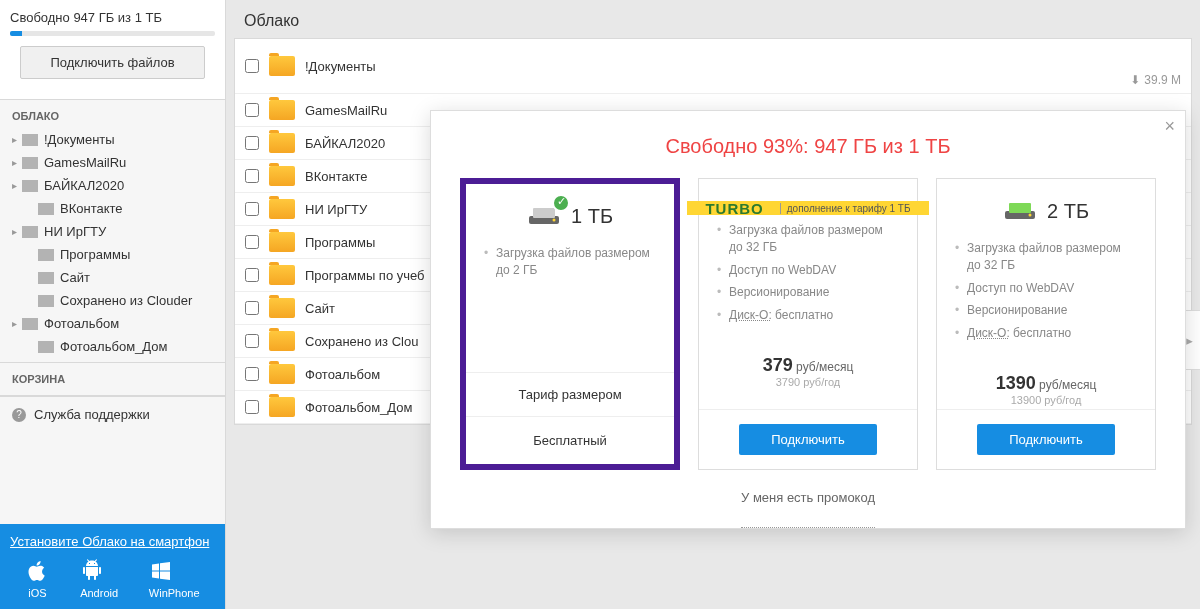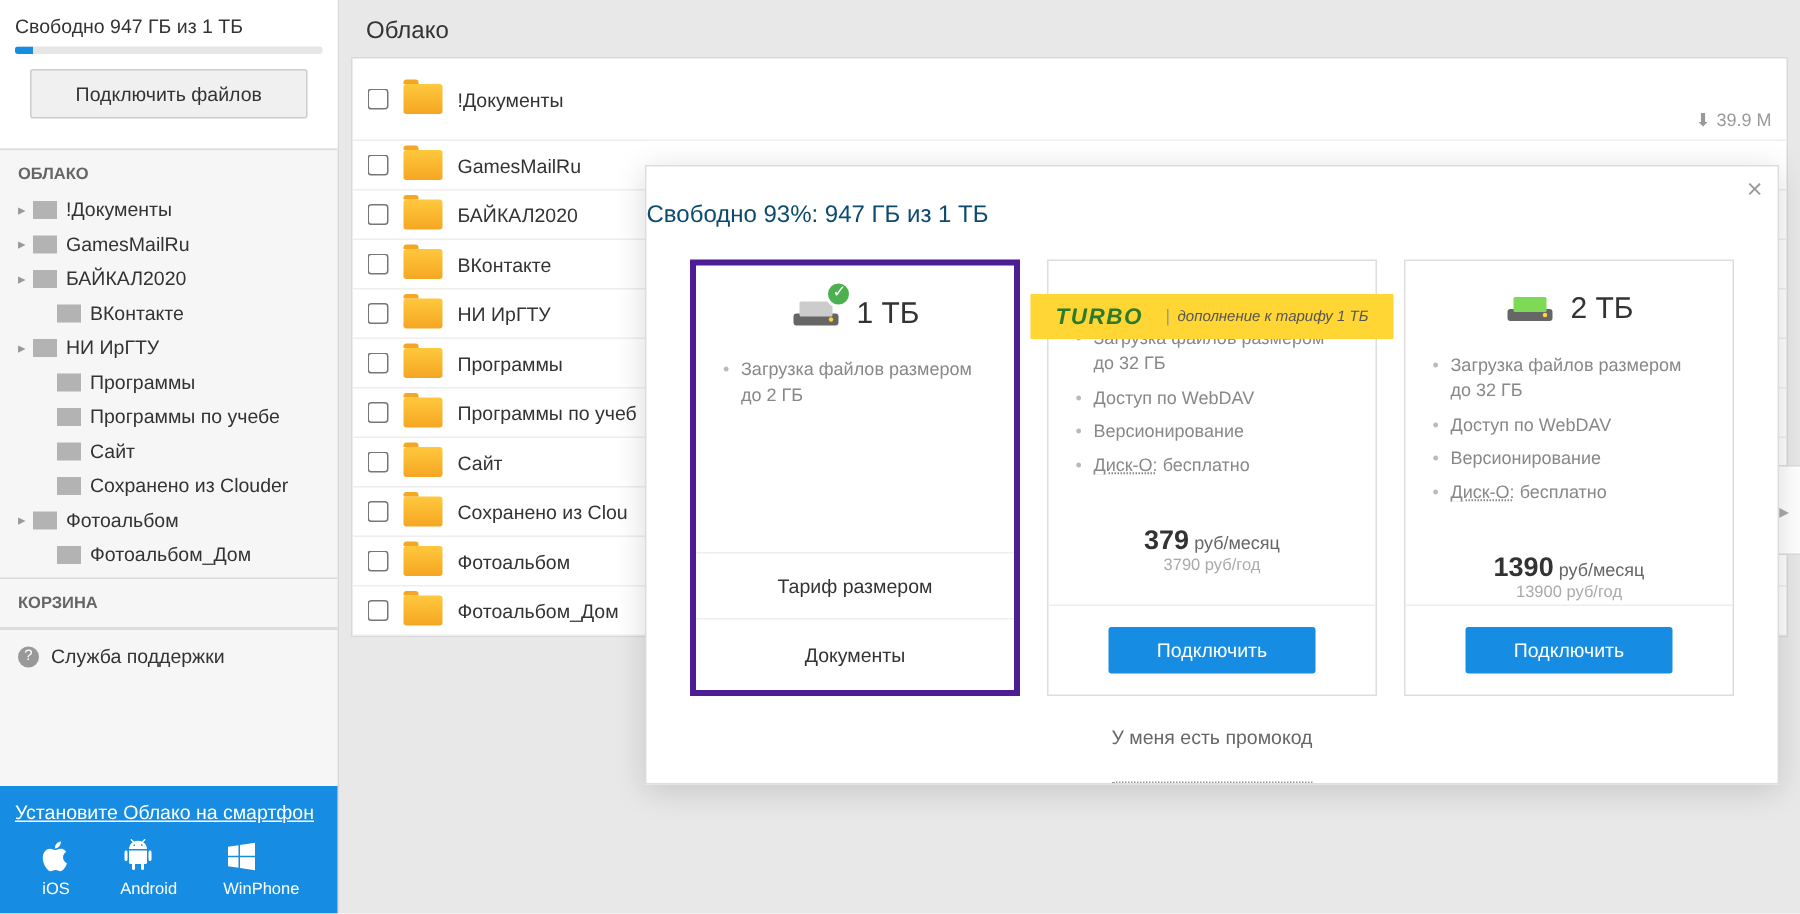--- a/index.html
+++ b/index.html
@@ -30,30 +30,30 @@
 .file-list { background: #fff; border: 1px solid #d9d9d9; margin: 0 8px; }
 .file-row { display: flex; align-items: center; padding: 6px 10px; border-bottom: 1px solid #eee; font-size: 13px; }
 .chk { width: 14px; height: 14px; margin-right: 10px; }
 .folder-ic2 { width: 26px; height: 20px; background: linear-gradient(#ffc83d, #f5a623); border-radius: 2px; margin-right: 10px; position: relative; }
 .folder-ic2:before { content: ''; position: absolute; top: -3px; left: 0; width: 10px; height: 3px; background: #f5a623; border-radius: 2px 2px 0 0; }
 .file-name { flex: 1; }
 .file-meta { color: #999; font-size: 12px; margin-top: 28px; }
 .dl-ic { color: #999; margin-right: 4px; }
 .modal { position: absolute; top: 110px; left: 430px; width: 756px; background: #fff; box-shadow: 0 4px 20px rgba(0,0,0,0.15); border: 1px solid #ddd; }
 .modal-close { position: absolute; top: 5px; right: 10px; font-size: 18px; color: #999; cursor: pointer; background: none; border: none; }
-.modal-title { text-align: left; font-size: 16px; color: #0c4a6e; padding: 24px 0 20px; font-weight: normal; }
+.modal-title { text-align: center; font-size: 20px; color: #ef4444; padding: 24px 0 20px; font-weight: normal; }
 .plans { display: flex; justify-content: center; gap: 18px; padding: 0 24px; }
 .plan { width: 220px; border: 1px solid #ddd; position: relative; display: flex; flex-direction: column; }
-.plan.active { border: 4px solid #4c1d95; justify-content: space-between; }
+.plan.active { border: 6px solid #4c1d95; justify-content: space-between; }
 .plan-head { display: flex; align-items: center; justify-content: center; gap: 10px; padding: 20px 0 14px; position: relative; }
 .plan-ic { width: 34px; height: 24px; }
 .plan-size { font-size: 20px; color: #333; }
 .check-badge { position: absolute; top: 10px; left: 86px; width: 18px; height: 18px; border-radius: 50%; background: #4CAF50; border: 2px solid #fff; }
 .check-badge:after { content: '✓'; color: #fff; font-size: 11px; position: absolute; top: -1px; left: 3px; }
-.turbo-badge { position: absolute; top: 22px; left: -12px; right: -12px; height: 30px; background: #ffd633; display: flex; align-items: center; justify-content: center; gap: 16px; font-size: 14px; z-index: 2; font-style: italic; }
+.turbo-badge { position: absolute; top: 22px; left: -12px; right: -12px; height: 14px; background: #ffd633; display: flex; align-items: center; justify-content: center; gap: 16px; font-size: 14px; z-index: 2; }
 .turbo-t { font-weight: bold; color: #2d7a2d; letter-spacing: 1px; font-size: 15px; }
 .turbo-sub { font-size: 10px; color: #555; line-height: 1.1; border-left: 1px solid #999; padding-left: 6px; }
 .plan-features { list-style: none; padding: 0 18px 16px; min-height: 130px; }
 .plan-features li { font-size: 12px; color: #888; padding: 3px 0 3px 12px; position: relative; line-height: 1.4; }
 .plan-features li:before { content: '•'; position: absolute; left: 0; color: #bbb; }
 .plan-features .dash { text-decoration: underline dotted; }
 .plan-turbo .plan-features { margin-top: 40px; }
 .plan-price { text-align: center; padding: 6px 0 2px; }
 .price-main { font-size: 18px; }
 .price-main b { font-weight: bold; }
@@ -109,25 +109,20 @@
             <span>НИ ИрГТУ</span>
           </div>
           <div class="nav-item indent">
             <span class="chevron"></span>
             <span class="folder-ic folder-gray"></span>
             <span>Программы</span>
           </div>
           <div class="nav-item indent">
             <span class="chevron"></span>
             <span class="folder-ic folder-gray"></span>
-            <span>Программы по учебе</span>
-          </div>
-          <div class="nav-item indent">
-            <span class="chevron"></span>
-            <span class="folder-ic folder-gray"></span>
             <span>Сайт</span>
           </div>
           <div class="nav-item indent">
             <span class="chevron"></span>
             <span class="folder-ic folder-gray"></span>
             <span>Сохранено из Clouder</span>
           </div>
           <div class="nav-item">
             <span class="chevron">▸</span>
             <span class="folder-ic folder-gray"></span>
@@ -257,21 +252,21 @@
           </svg>
         <span class="plan-size">1 ТБ</span>
       </div>
       <ul class="plan-features">
         <li>Загрузка файлов размером до 2 ГБ</li>
       </ul>
       <div class="plan-footer split">
         <div class="plan-footer-text">Тариф размером</div>
       </div>
       <div class="plan-free-row">
-        <span>Документы</span>
+        <span>Бесплатный</span>
       </div>
     </div>
 
     <div class="plan plan-turbo">
       <div class="turbo-badge">
         <span class="turbo-t">TURBO</span>
         <span class="turbo-sub">дополнение к тарифу 1 ТБ</span>
       </div>
       <ul class="plan-features">
         <li>Загрузка файлов размером до 32 ГБ</li>

